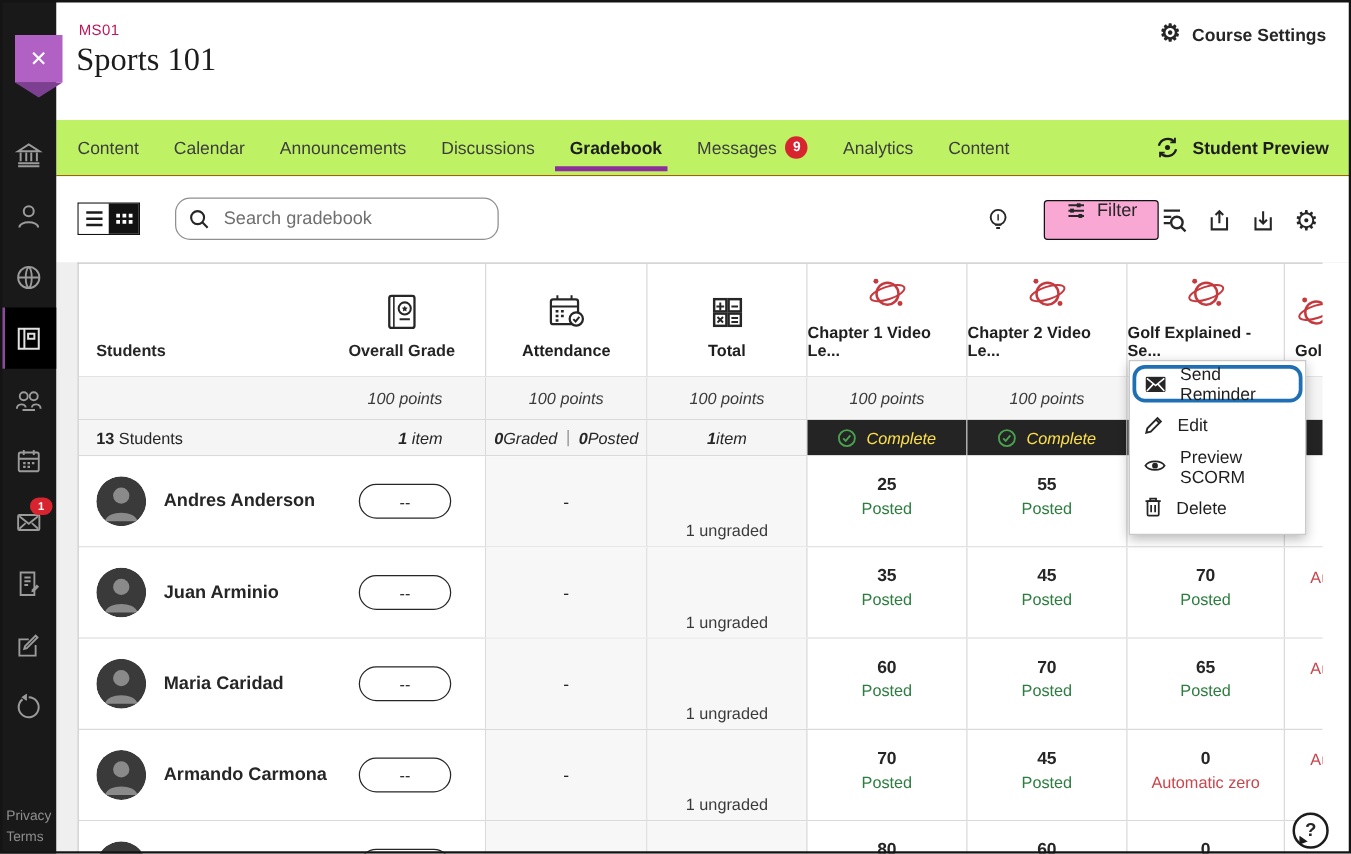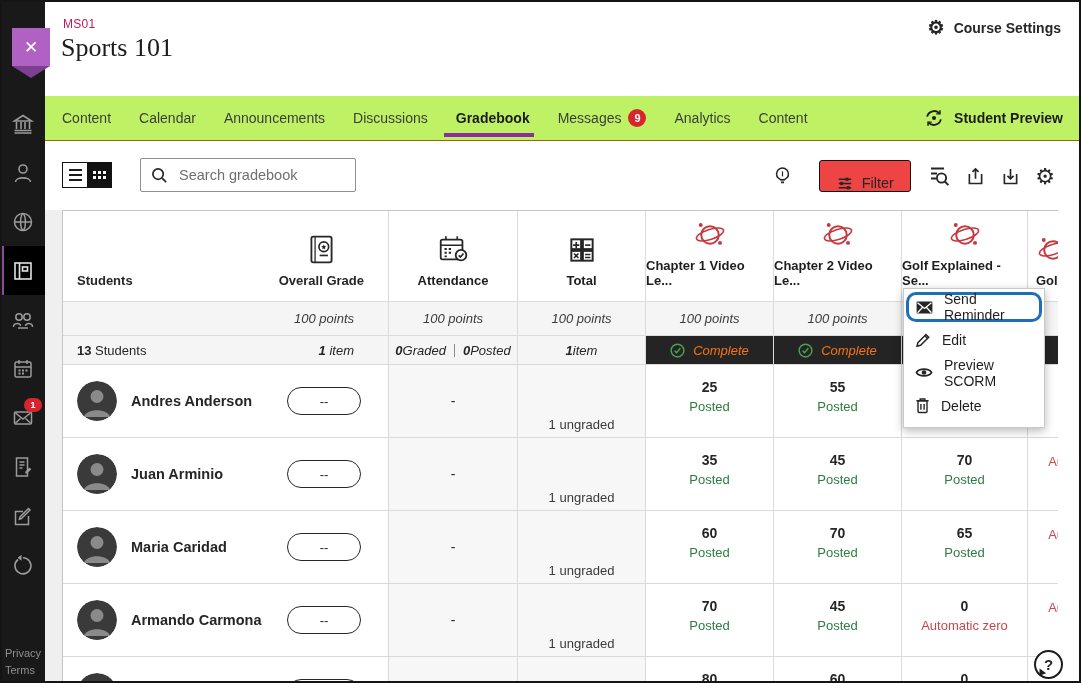--- a/index.html
+++ b/index.html
@@ -44,28 +44,28 @@
 
   
   .toolbar{height:70px;position:relative;background:#fff;border-bottom:1px solid #dcdcdc;box-sizing:border-box}
   .view-toggle{position:absolute;left:17px;top:21px;display:flex;border:1px solid #121212;height:24px;cursor:pointer}
   .vt-seg{width:24px;height:24px;display:flex;align-items:center;justify-content:center;background:#fff}
   .vt-seg.dark{background:#121212}
   .list-glyph{display:flex;flex-direction:column;gap:3px}
   .list-glyph i{display:block;width:13px;height:2px;background:#1c1c1c}
   .grid-glyph{display:grid;grid-template-columns:repeat(3,3px);grid-template-rows:repeat(2,3px);gap:2px}
   .grid-glyph i{background:#fff}
-  .search-box{position:absolute;left:95px;top:17px;width:216px;height:34px;border:1px solid #8f8f8f;border-radius:2px;
+  .search-box{position:absolute;left:95px;top:17px;width:259px;height:34px;border:1px solid #8f8f8f;border-radius:12px;
               display:flex;align-items:center;padding:0 10px;gap:9px;background:#fff;box-sizing:border-box}
   .search-box input{border:0;outline:0;flex:1;font:14.5px "Liberation Sans",sans-serif;color:#3c3c3c;background:transparent}
   .search-box input::placeholder{color:#6f6f6f}
   .tb-right{position:absolute;right:26px;top:0;height:70px;display:flex;align-items:center}
   .tb-icon{display:flex;align-items:center;justify-content:center;cursor:pointer;color:#262626}
-  .filter-btn{display:flex;align-items:flex-end;justify-content:center;gap:9px;width:90px;height:30px;border:1px solid #121212;
-              border-radius:3px;font-size:14.5px;cursor:pointer;background:#ef4444;margin:0 16px 0 28px}
+  .filter-btn{display:flex;align-items:flex-start;justify-content:center;gap:9px;width:90px;height:30px;border:1px solid #121212;
+              border-radius:3px;font-size:14.5px;cursor:pointer;background:#f9a8d4;margin:0 0 0 28px}
 
   
   .stage{position:absolute;left:0;top:210px;right:0;bottom:0;background:#fff}
   .gutter{position:absolute;left:0;top:0;width:17px;bottom:0;background:#efefef}
   .grid{position:absolute;left:17px;top:0;width:996px;height:473px;overflow:hidden;background:#fff;
         border-left:1px solid #c6c6c6;border-top:1px solid #c6c6c6;box-sizing:border-box}
   .g-table{width:1093px}
   .g-row{display:flex;border-bottom:1px solid #dadada;background:#fff}
   .cell{flex:0 0 auto;border-right:1px solid #dadada;box-sizing:border-box;position:relative}
   .c1{width:326px}.c2{width:129px}.c3{width:128px}.c4{width:128px}.c5{width:128px}.c6{width:126px}.c7{width:128px}
@@ -80,21 +80,21 @@
   .pts-r{text-align:right;padding:9px 34px 0 0}
   .pts-c{text-align:center;padding-top:9px}
   .g-count{height:28px;font-size:13px}
   .g-count .cell{background:#f5f5f5;display:flex;align-items:center}
   .cnt-left{padding-left:14px}
   .cnt-right{position:absolute;right:34px;font-style:italic}
   .cnt-center{justify-content:center;font-style:italic}
   .cnt-sep{display:inline-block;width:1px;height:13px;background:#8a8a8a;margin:0 8px;vertical-align:-2px}
   b.cnt{font-style:inherit}
   .cell-complete{background:#242424 !important;display:flex;align-items:center;justify-content:center;gap:8px;
-                 color:#f97316;font-style:italic;font-size:13px}
+                 color:#fde047;font-style:italic;font-size:13px}
   .g-body{height:72px}
   .avatar{position:absolute;left:14px;top:16px;width:40px;height:40px;border-radius:50%;overflow:hidden}
   .s-name{position:absolute;left:68px;top:50%;transform:translateY(-50%);font-weight:700;font-size:14.5px;cursor:pointer}
   .pill{position:absolute;right:27px;top:50%;transform:translateY(-50%);width:72px;height:26px;border:1px solid #262626;
         border-radius:14px;display:flex;align-items:center;justify-content:center;font-size:13px;background:#fff;cursor:pointer}
   .cell.gray{background:#f7f7f7}
   .att-cell{display:flex;align-items:center;justify-content:center;font-size:14px}
   .ungraded{position:absolute;bottom:5px;left:0;right:0;text-align:center;font-size:13px;color:#3a3a3a}
   .score-cell{text-align:center;padding-top:13px}
   .score{display:block;font-weight:600;font-size:14px;line-height:18px}

